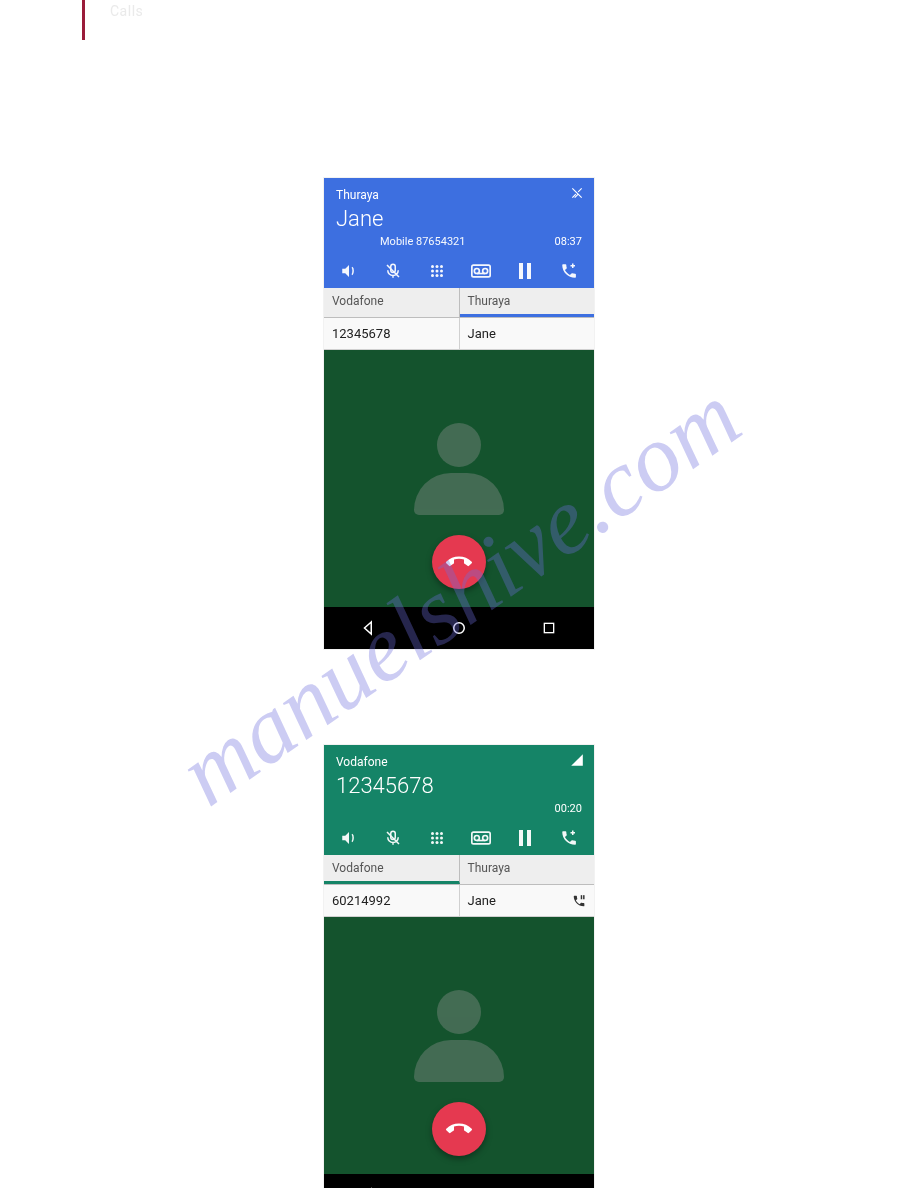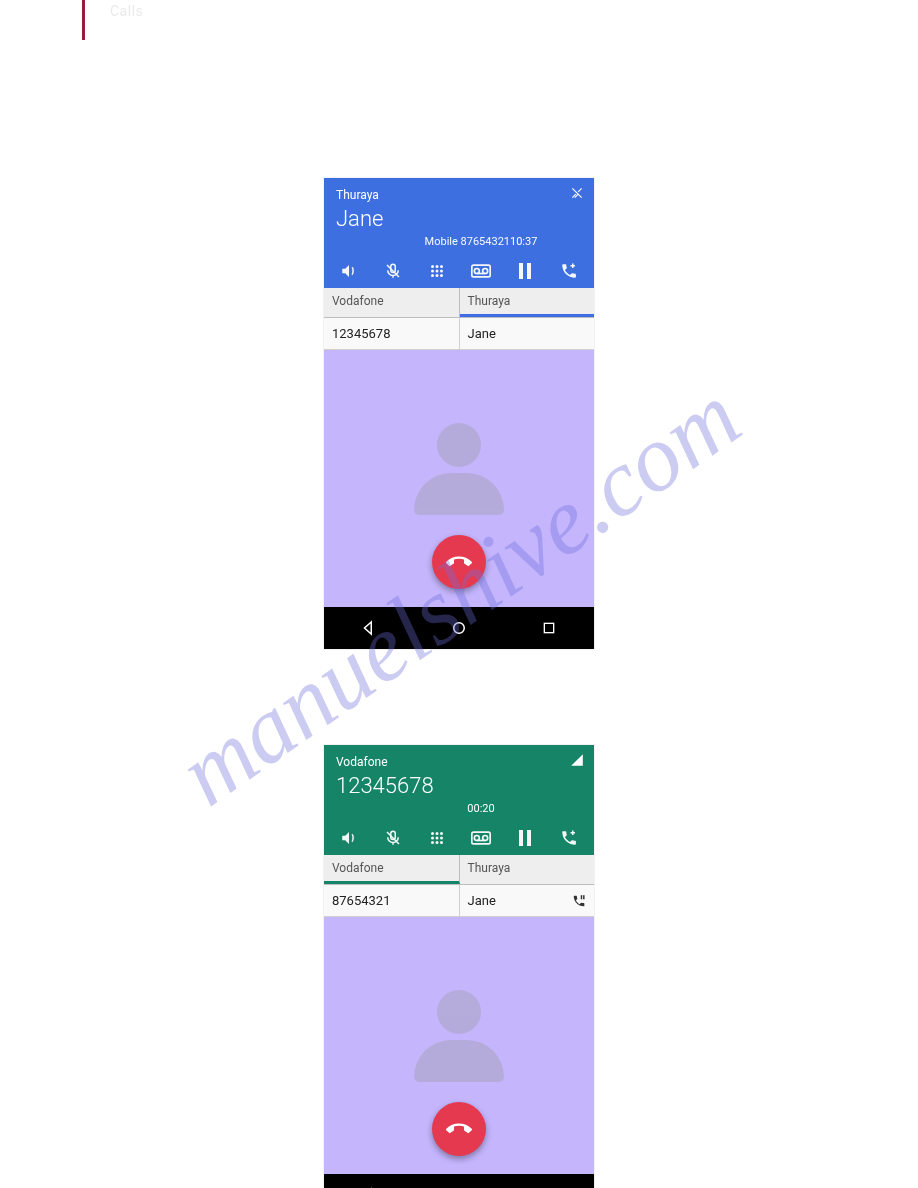--- a/index.html
+++ b/index.html
@@ -45,21 +45,21 @@
     left: 0; right: 0;
     top: 178px;
     display: flex;
     flex-direction: column;
     align-items: center;
     gap: 96px;
   }
   .phone {
     width: 270px;
     height: 471px;
-    background: #c4b5fd;
+    background: #14532d;
     position: relative;
     display: flex;
     flex-direction: column;
     box-shadow: 0 0 0 1px rgba(0,0,0,0.05);
   }
   .call-header {
     color: #fff;
     padding: 10px 12px 6px 12px;
     position: relative;
   }
@@ -69,21 +69,21 @@
     font-size: 12px;
     font-weight: 400;
   }
   .caller-name {
     font-size: 22px;
     font-weight: 300;
     margin-top: 4px;
   }
   .caller-sub-row {
     display: flex;
-    justify-content: center;
+    justify-content: space-between;
     align-items: baseline;
     margin-top: 4px;
     font-size: 11px;
     padding-left: 44px;
   }
   .sub-left { opacity: 0.95; }
   .duration { font-size: 11px; }
   .header-icon {
     position: absolute;
     right: 10px;
@@ -196,21 +196,21 @@
 <div class="watermark">manuelshive.com</div>
 
 <div class="phones-wrap">
 
   <div class="phone">
     <div class="call-header blue">
       <div class="carrier">Thuraya</div>
       <div class="caller-name">Jane</div>
       <div class="caller-sub-row">
         <div class="sub-left">Mobile 87654321</div>
-        <div class="duration">10:37</div>
+        <div class="duration">08:37</div>
       </div>
       <span class="header-icon">
         <svg width="14" height="14" viewBox="0 0 24 24" fill="none" stroke="#fff" stroke-width="2">
           <path d="M4 20 L10 14 M8 20 L14 14 M14 10 L20 4 M4 4 L20 20"></path>
         </svg>
       </span>
       <div class="toolbar" style="padding:12px 2px 0 2px">
         <span class="tb-btn">
           <svg width="18" height="18" viewBox="0 0 24 24" fill="#fff">
               <path d="M3 9v6h4l5 5V4L7 9H3z"></path>
@@ -360,21 +360,21 @@
             </svg>
         </span>
       </div>
     </div>
     <div class="tabs-row">
       <div class="tab active-teal">Vodafone</div>
       <div class="tab inactive">Thuraya</div>
     </div>
     <div class="content-row">
       <div class="content-cell">
-        <span>87654321</span>
+        <span>60214992</span>
       </div>
       <div class="content-cell">
         <span>Jane</span>
         <span>
           <svg width="14" height="14" viewBox="0 0 24 24" fill="#333">
               <path d="M6.6 10.8c1.4 2.8 3.8 5.2 6.6 6.6l2.2-2.2c.3-.3.7-.4 1-.2 1.2.4 2.5.6 3.8.6.6 0 1 .4 1 1V20c0 .6-.4 1-1 1C10.6 21 3 13.4 3 4c0-.6.4-1 1-1h3.4c.6 0 1 .4 1 1 0 1.3.2 2.6.6 3.8.1.4 0 .8-.2 1l-2.2 2z"></path>
               <rect x="15" y="2" width="2.5" height="7"></rect>
               <rect x="19" y="2" width="2.5" height="7"></rect>
             </svg>
         </span>

